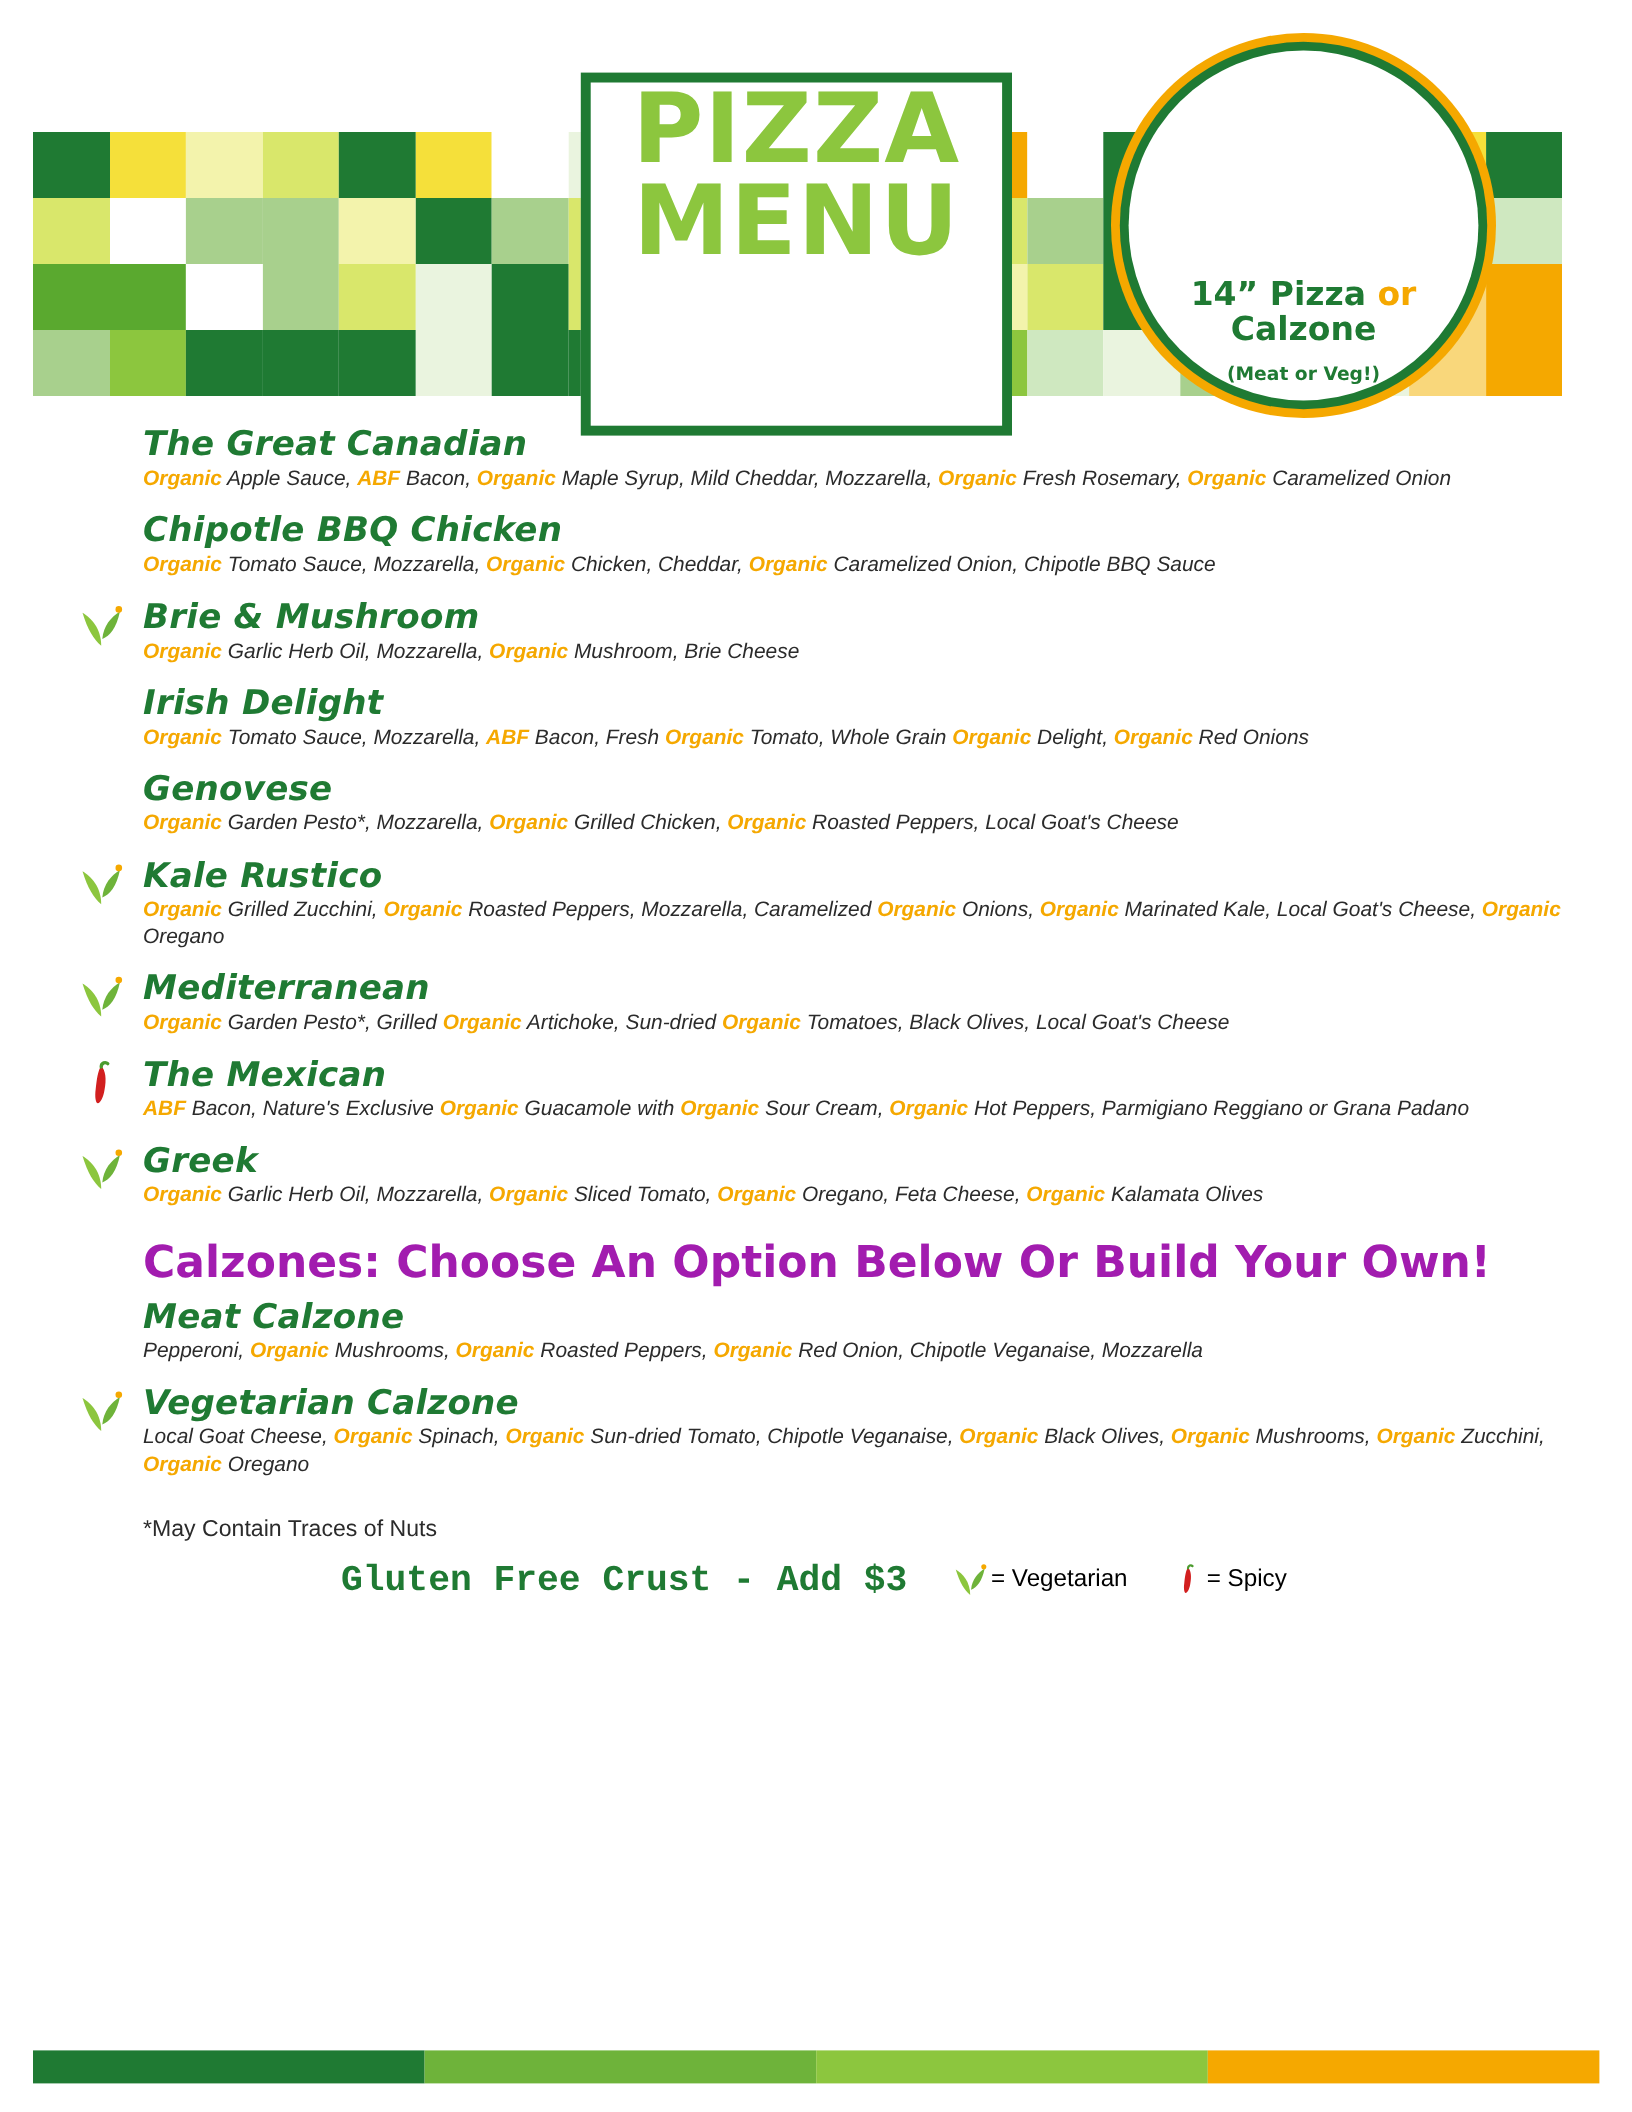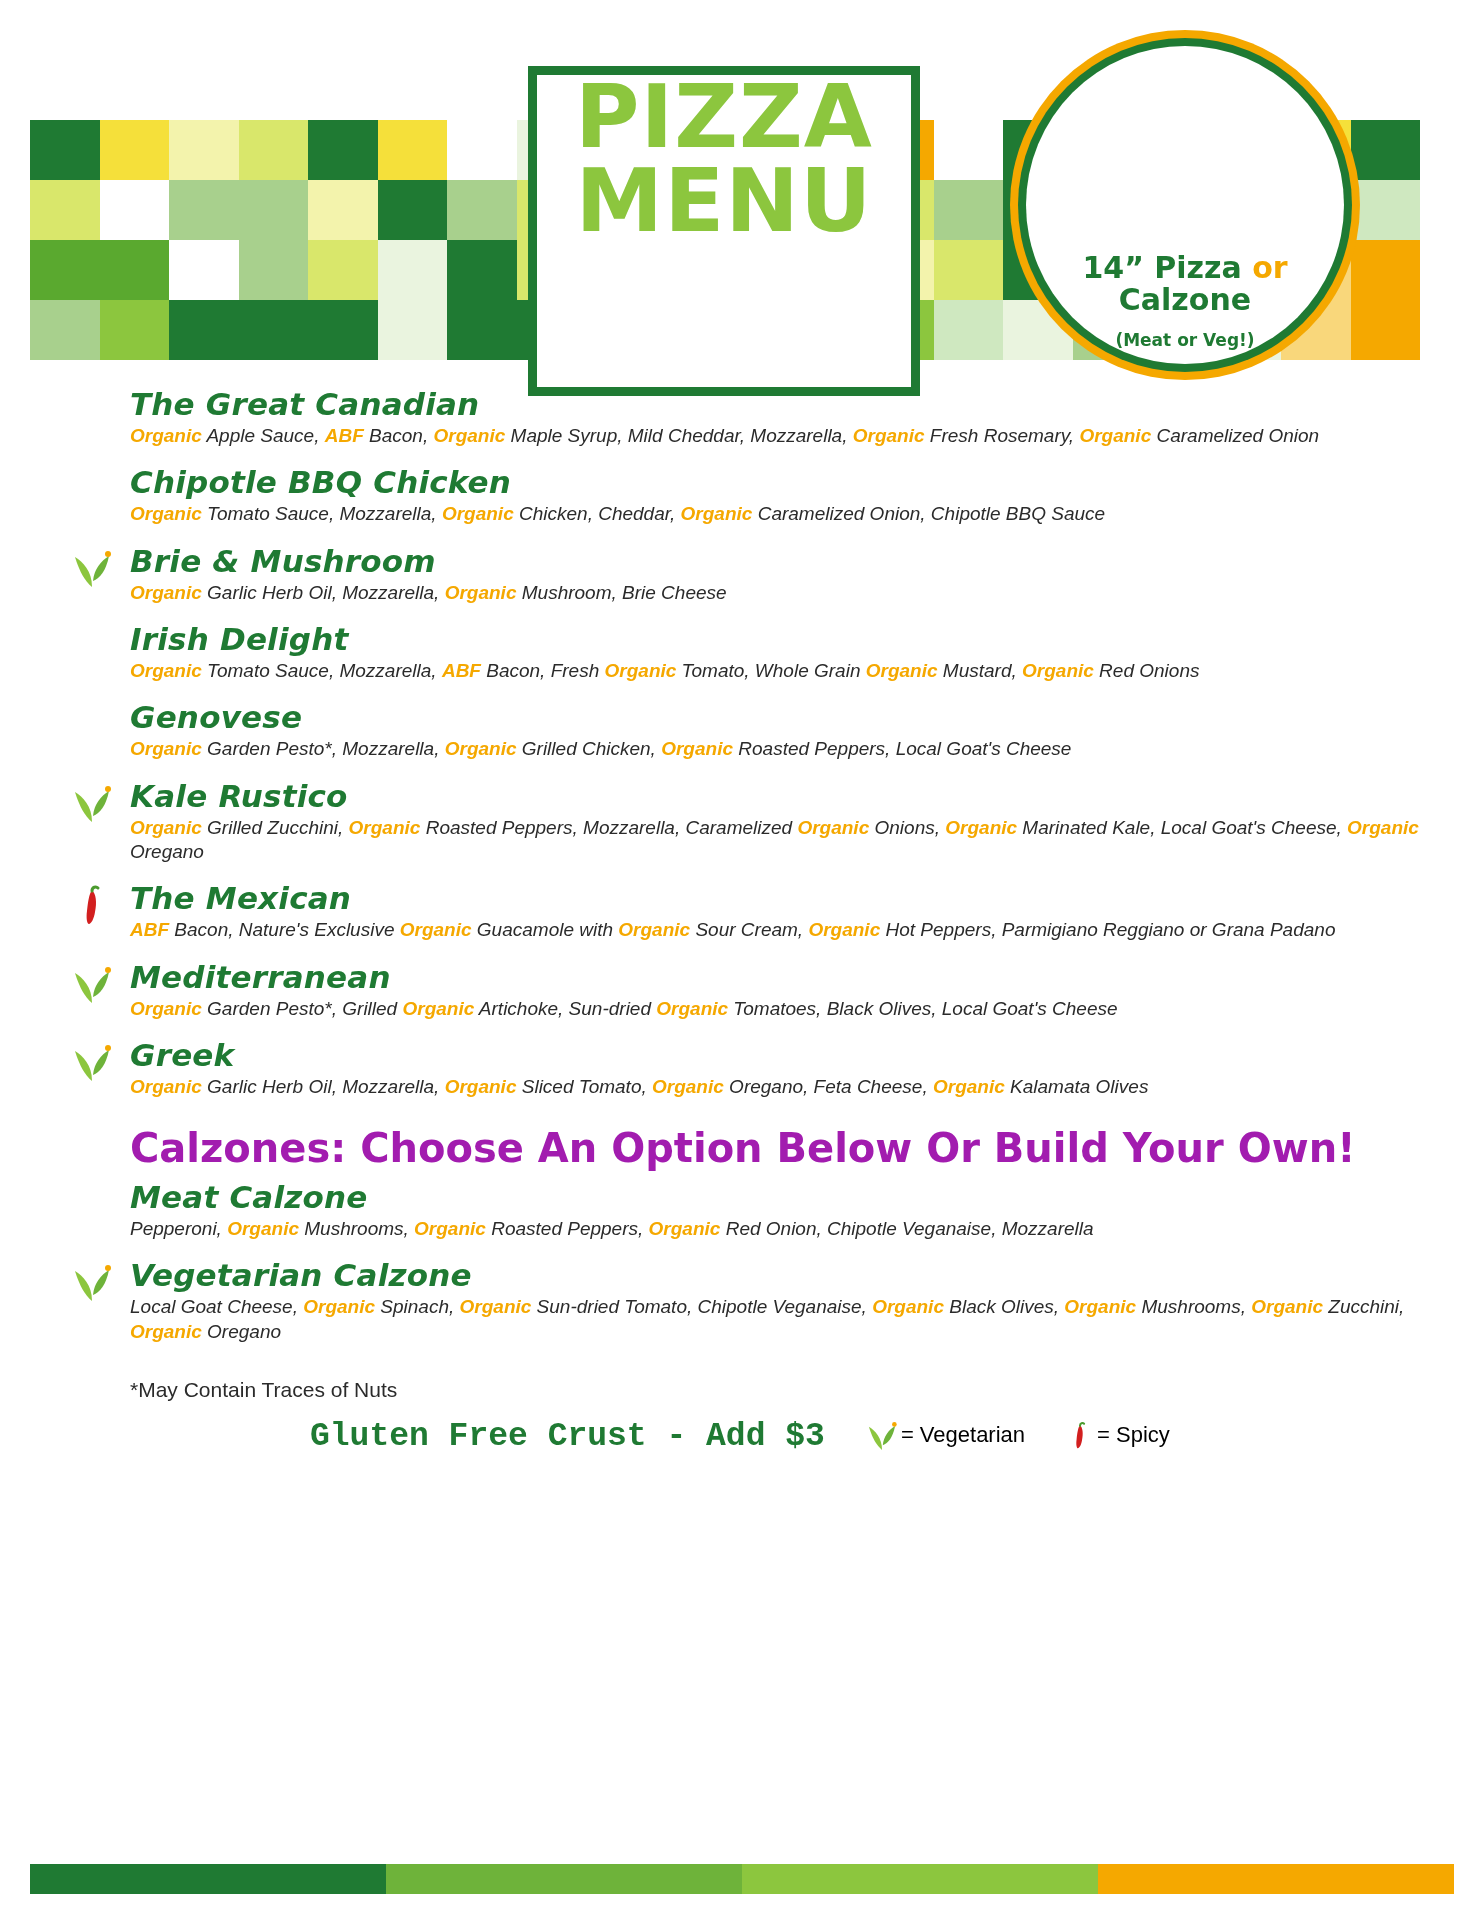--- a/index.html
+++ b/index.html
@@ -311,51 +311,51 @@
       <span class="mark"><svg width="44" height="44" viewBox="0 0 44 44">
           <path d="M22 40 C22 24, 13 15, 5 10 C10 26, 15 34, 22 40 Z" fill="#8cc63e"></path>
           <path d="M23 34 C24 22, 31 14, 39 9 C36 24, 30 31, 23 34 Z" fill="#6eb33a"></path>
           <circle cx="38" cy="7" r="3" fill="#f5a800"></circle>
         </svg></span>
       <h2>Brie &amp; Mushroom</h2>
       <p class="desc"><span class="org">Organic</span><span> Garlic Herb Oil, Mozzarella, </span><span class="org">Organic</span><span> Mushroom, Brie Cheese</span></p>
     </div>
     <div class="item">
       <h2>Irish Delight</h2>
-      <p class="desc"><span class="org">Organic</span><span> Tomato Sauce, Mozzarella, </span><span class="abf">ABF</span><span> Bacon, Fresh </span><span class="org">Organic</span><span> Tomato, Whole Grain </span><span class="org">Organic</span><span> Mustard, </span><span class="org">Organic</span><span> Red Onions</span></p>
+      <p class="desc"><span class="org">Organic</span><span> Tomato Sauce, Mozzarella, </span><span class="abf">ABF</span><span> Bacon, Fresh </span><span class="org">Organic</span><span> Tomato, Whole Grain </span><span class="org">Organic</span><span> Delight, </span><span class="org">Organic</span><span> Red Onions</span></p>
     </div>
     <div class="item">
       <h2>Genovese</h2>
       <p class="desc"><span class="org">Organic</span><span> Garden Pesto*, Mozzarella, </span><span class="org">Organic</span><span> Grilled Chicken, </span><span class="org">Organic</span><span> Roasted Peppers, Local Goat's Cheese</span></p>
     </div>
     <div class="item">
       <span class="mark"><svg width="44" height="44" viewBox="0 0 44 44">
           <path d="M22 40 C22 24, 13 15, 5 10 C10 26, 15 34, 22 40 Z" fill="#8cc63e"></path>
           <path d="M23 34 C24 22, 31 14, 39 9 C36 24, 30 31, 23 34 Z" fill="#6eb33a"></path>
           <circle cx="38" cy="7" r="3" fill="#f5a800"></circle>
         </svg></span>
       <h2>Kale Rustico</h2>
       <p class="desc"><span class="org">Organic</span><span> Grilled Zucchini, </span><span class="org">Organic</span><span> Roasted Peppers, Mozzarella, Caramelized </span><span class="org">Organic</span><span> Onions, </span><span class="org">Organic</span><span> Marinated Kale, Local Goat's Cheese, </span><span class="org">Organic</span><span> Oregano</span></p>
     </div>
     <div class="item">
       <span class="mark"><svg width="44" height="44" viewBox="0 0 44 44">
+          <path d="M22 40 C22 24, 13 15, 5 10 C10 26, 15 34, 22 40 Z" fill="#8cc63e"></path>
+          <path d="M23 34 C24 22, 31 14, 39 9 C36 24, 30 31, 23 34 Z" fill="#6eb33a"></path>
+          <circle cx="38" cy="7" r="3" fill="#f5a800"></circle>
+        </svg></span>
+      <h2>Mediterranean</h2>
+      <p class="desc"><span class="org">Organic</span><span> Garden Pesto*, Grilled </span><span class="org">Organic</span><span> Artichoke, Sun-dried </span><span class="org">Organic</span><span> Tomatoes, Black Olives, Local Goat's Cheese</span></p>
+    </div>
+    <div class="item">
+      <span class="mark"><svg width="44" height="44" viewBox="0 0 44 44">
           <path d="M22 6 C26 10, 27 18, 25 28 C24 35, 21 40, 19 40 C17 40, 16 34, 17 27 C18 18, 19 10, 22 6 Z" fill="#d21f1f"></path>
           <path d="M22 7 C22 3, 26 2, 28 4" stroke="#4b9b2e" stroke-width="3" fill="none" stroke-linecap="round"></path>
         </svg></span>
       <h2>The Mexican</h2>
       <p class="desc"><span class="abf">ABF</span><span> Bacon, Nature's Exclusive </span><span class="org">Organic</span><span> Guacamole with </span><span class="org">Organic</span><span> Sour Cream, </span><span class="org">Organic</span><span> Hot Peppers, Parmigiano Reggiano or Grana Padano</span></p>
-    </div>
-    <div class="item">
-      <span class="mark"><svg width="44" height="44" viewBox="0 0 44 44">
-          <path d="M22 40 C22 24, 13 15, 5 10 C10 26, 15 34, 22 40 Z" fill="#8cc63e"></path>
-          <path d="M23 34 C24 22, 31 14, 39 9 C36 24, 30 31, 23 34 Z" fill="#6eb33a"></path>
-          <circle cx="38" cy="7" r="3" fill="#f5a800"></circle>
-        </svg></span>
-      <h2>Mediterranean</h2>
-      <p class="desc"><span class="org">Organic</span><span> Garden Pesto*, Grilled </span><span class="org">Organic</span><span> Artichoke, Sun-dried </span><span class="org">Organic</span><span> Tomatoes, Black Olives, Local Goat's Cheese</span></p>
     </div>
     <div class="item">
       <span class="mark"><svg width="44" height="44" viewBox="0 0 44 44">
           <path d="M22 40 C22 24, 13 15, 5 10 C10 26, 15 34, 22 40 Z" fill="#8cc63e"></path>
           <path d="M23 34 C24 22, 31 14, 39 9 C36 24, 30 31, 23 34 Z" fill="#6eb33a"></path>
           <circle cx="38" cy="7" r="3" fill="#f5a800"></circle>
         </svg></span>
       <h2>Greek</h2>
       <p class="desc"><span class="org">Organic</span><span> Garlic Herb Oil, Mozzarella, </span><span class="org">Organic</span><span> Sliced Tomato, </span><span class="org">Organic</span><span> Oregano, Feta Cheese, </span><span class="org">Organic</span><span> Kalamata Olives</span></p>
     </div>

